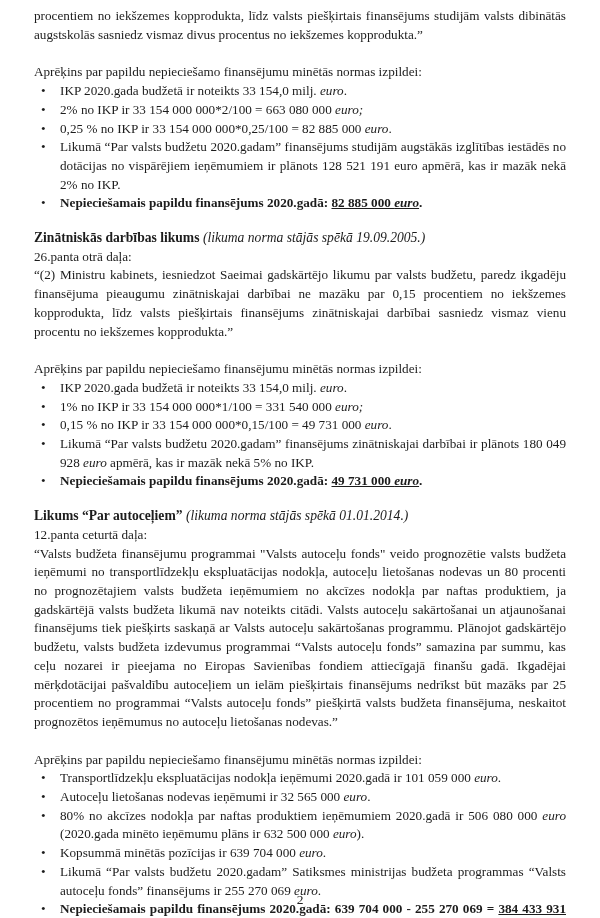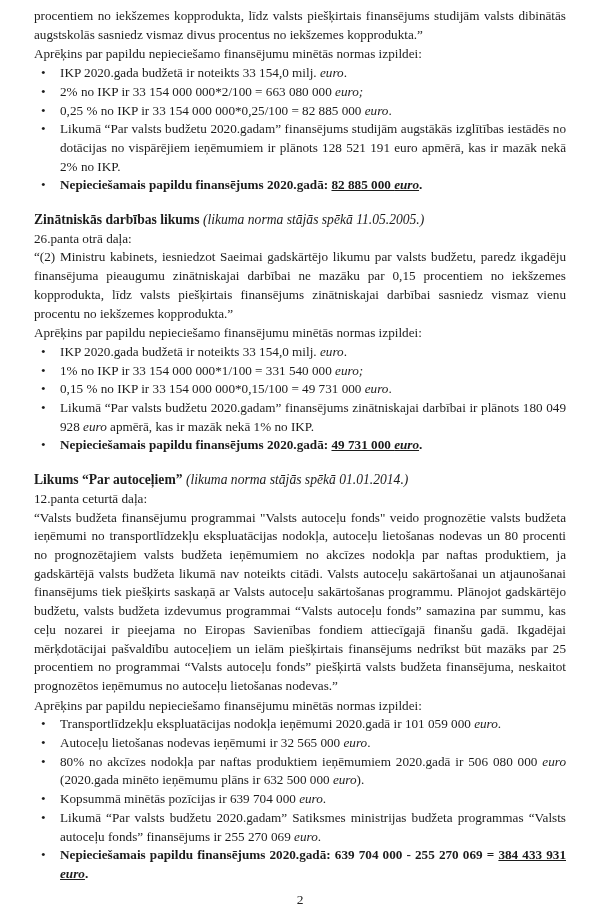--- a/index.html
+++ b/index.html
@@ -12,21 +12,21 @@
     position: relative;
     width: 600px; height: 918px;
     background: #ffffff;
     color: #1c1c1c;
     font-size: 13.2px;
     line-height: 18.7px;
     padding: 7px 34px 0 34px;
     border-radius: 30px;
   }
   .jtext { text-align: justify; }
-  .calc { margin-top: 1px; }
+  .calc { margin-top: 19px; }
   .shead { margin-top: 16px; font-size: 13.6px; font-weight: normal; text-align: left; }
   .blist { list-style: none; margin: 0; padding: 0; }
   .blist li {
     position: relative;
     padding-left: 26px;
     text-align: justify;
   }
   .mark {
     position: absolute; left: 7px; top: 0;
     font-size: 13.2px;
@@ -52,30 +52,30 @@
 
   <p class="calc">Aprēķins par papildu nepieciešamo finansējumu minētās normas izpildei:</p>
   <ul class="blist">
     <li><span class="mark">•</span><span><span>IKP 2020.gada budžetā ir noteikts 33 154,0 milj. </span><span class="fi">euro</span><span>.</span></span></li>
     <li><span class="mark">•</span><span><span>2% no IKP ir 33 154 000 000*2/100 = 663 080 000 </span><span class="fi">euro;</span></span></li>
     <li><span class="mark">•</span><span><span>0,25 % no IKP ir 33 154 000 000*0,25/100 = 82 885 000 </span><span class="fi">euro</span><span>.</span></span></li>
     <li><span class="mark">•</span><span><span>Likumā “Par valsts budžetu 2020.gadam” finansējums studijām augstākās izglītības iestādēs no dotācijas no vispārējiem ieņēmumiem ir plānots 128 521 191 euro apmērā, kas ir mazāk nekā 2% no IKP.</span></span></li>
     <li><span class="mark">•</span><span><span class="fb">Nepieciešamais papildu finansējums 2020.gadā: </span><span class="fb fu">82 885 000 </span><span class="fb fi fu">euro</span><span class="fb">.</span></span></li>
   </ul>
 
-  <h2 class="shead"><span class="fb">Zinātniskās darbības likums </span><span class="fi">(likuma norma stājās spēkā 11.05.2005.)</span></h2>
+  <h2 class="shead"><span class="fb">Zinātniskās darbības likums </span><span class="fi">(likuma norma stājās spēkā 19.09.2005.)</span></h2>
   <p>26.panta otrā daļa:</p>
   <p class="jtext"><span>“(2) Ministru kabinets, iesniedzot Saeimai gadskārtējo likumu par valsts budžetu, paredz ikgadēju finansējuma pieaugumu zinātniskajai darbībai ne mazāku par 0,15 procentiem no iekšzemes kopprodukta, līdz valsts piešķirtais finansējums zinātniskajai darbībai sasniedz vismaz vienu procentu no iekšzemes kopprodukta.”</span></p>
 
   <p class="calc">Aprēķins par papildu nepieciešamo finansējumu minētās normas izpildei:</p>
   <ul class="blist">
     <li><span class="mark">•</span><span><span>IKP 2020.gada budžetā ir noteikts 33 154,0 milj. </span><span class="fi">euro</span><span>.</span></span></li>
     <li><span class="mark">•</span><span><span>1% no IKP ir 33 154 000 000*1/100 = 331 540 000 </span><span class="fi">euro;</span></span></li>
     <li><span class="mark">•</span><span><span>0,15 % no IKP ir 33 154 000 000*0,15/100 = 49 731 000 </span><span class="fi">euro</span><span>.</span></span></li>
-    <li><span class="mark">•</span><span><span>Likumā “Par valsts budžetu 2020.gadam” finansējums zinātniskajai darbībai ir plānots 180 049 928 </span><span class="fi">euro</span><span> apmērā, kas ir mazāk nekā 1% no IKP.</span></span></li>
+    <li><span class="mark">•</span><span><span>Likumā “Par valsts budžetu 2020.gadam” finansējums zinātniskajai darbībai ir plānots 180 049 928 </span><span class="fi">euro</span><span> apmērā, kas ir mazāk nekā 5% no IKP.</span></span></li>
     <li><span class="mark">•</span><span><span class="fb">Nepieciešamais papildu finansējums 2020.gadā: </span><span class="fb fu">49 731 000 </span><span class="fb fi fu">euro</span><span class="fb">.</span></span></li>
   </ul>
 
   <h2 class="shead"><span class="fb">Likums “Par autoceļiem” </span><span class="fi">(likuma norma stājās spēkā 01.01.2014.)</span></h2>
   <p>12.panta ceturtā daļa:</p>
   <p class="jtext"><span>“Valsts budžeta finansējumu programmai "Valsts autoceļu fonds" veido prognozētie valsts budžeta ieņēmumi no transportlīdzekļu ekspluatācijas nodokļa, autoceļu lietošanas nodevas un 80 procenti no prognozētajiem valsts budžeta ieņēmumiem no akcīzes nodokļa par naftas produktiem, ja gadskārtējā valsts budžeta likumā nav noteikts citādi. Valsts autoceļu sakārtošanai un atjaunošanai finansējums tiek piešķirts saskaņā ar Valsts autoceļu sakārtošanas programmu. Plānojot gadskārtējo budžetu, valsts budžeta izdevumus programmai “Valsts autoceļu fonds” samazina par summu, kas ceļu nozarei ir pieejama no Eiropas Savienības fondiem attiecīgajā finanšu gadā. Ikgadējai mērķdotācijai pašvaldību autoceļiem un ielām piešķirtais finansējums nedrīkst būt mazāks par 25 procentiem no programmai “Valsts autoceļu fonds” piešķirtā valsts budžeta finansējuma, neskaitot prognozētos ieņēmumus no autoceļu lietošanas nodevas.”</span></p>
 
   <p class="calc">Aprēķins par papildu nepieciešamo finansējumu minētās normas izpildei:</p>
   <ul class="blist">
     <li><span class="mark">•</span><span><span>Transportlīdzekļu ekspluatācijas nodokļa ieņēmumi 2020.gadā ir 101 059 000 </span><span class="fi">euro</span><span>.</span></span></li>

